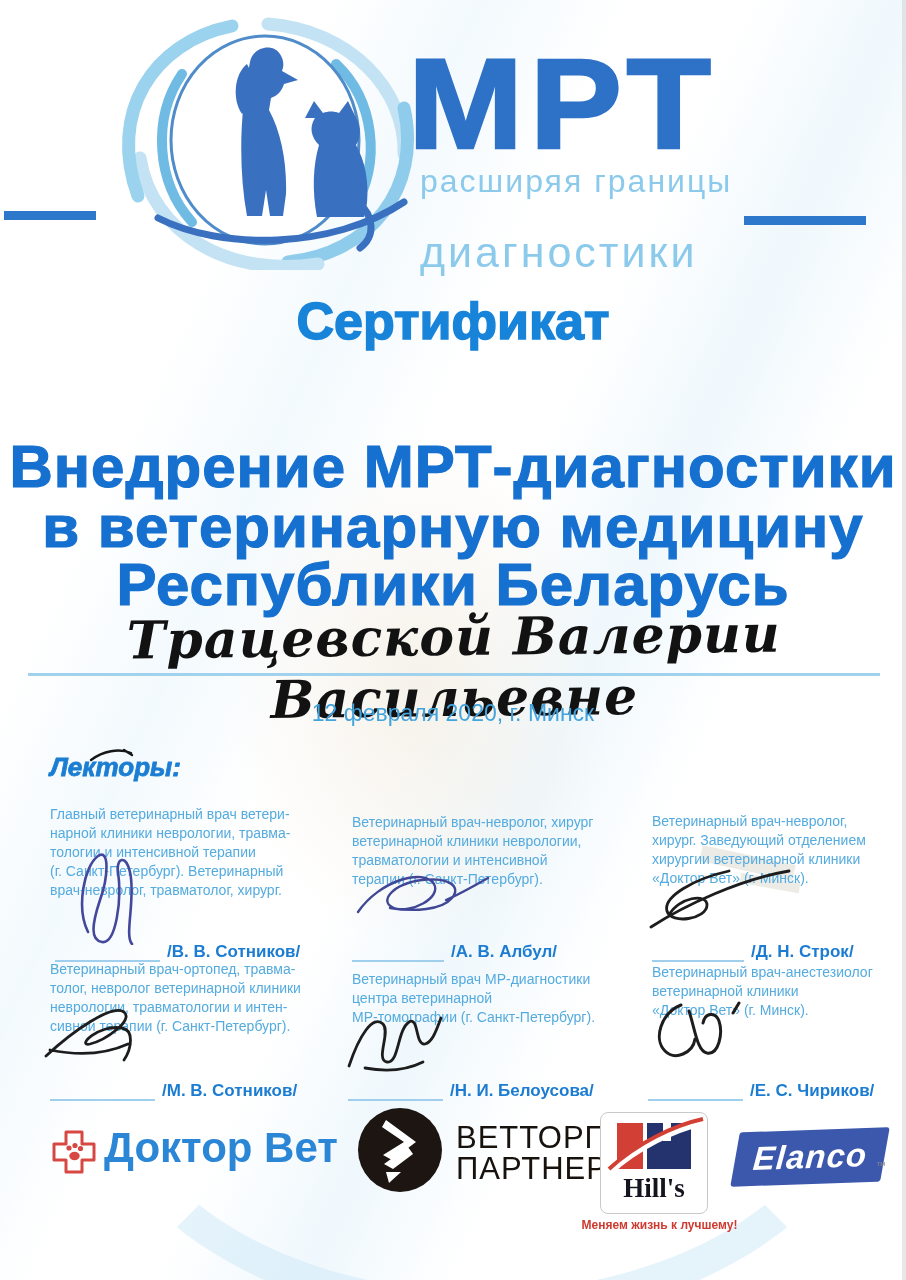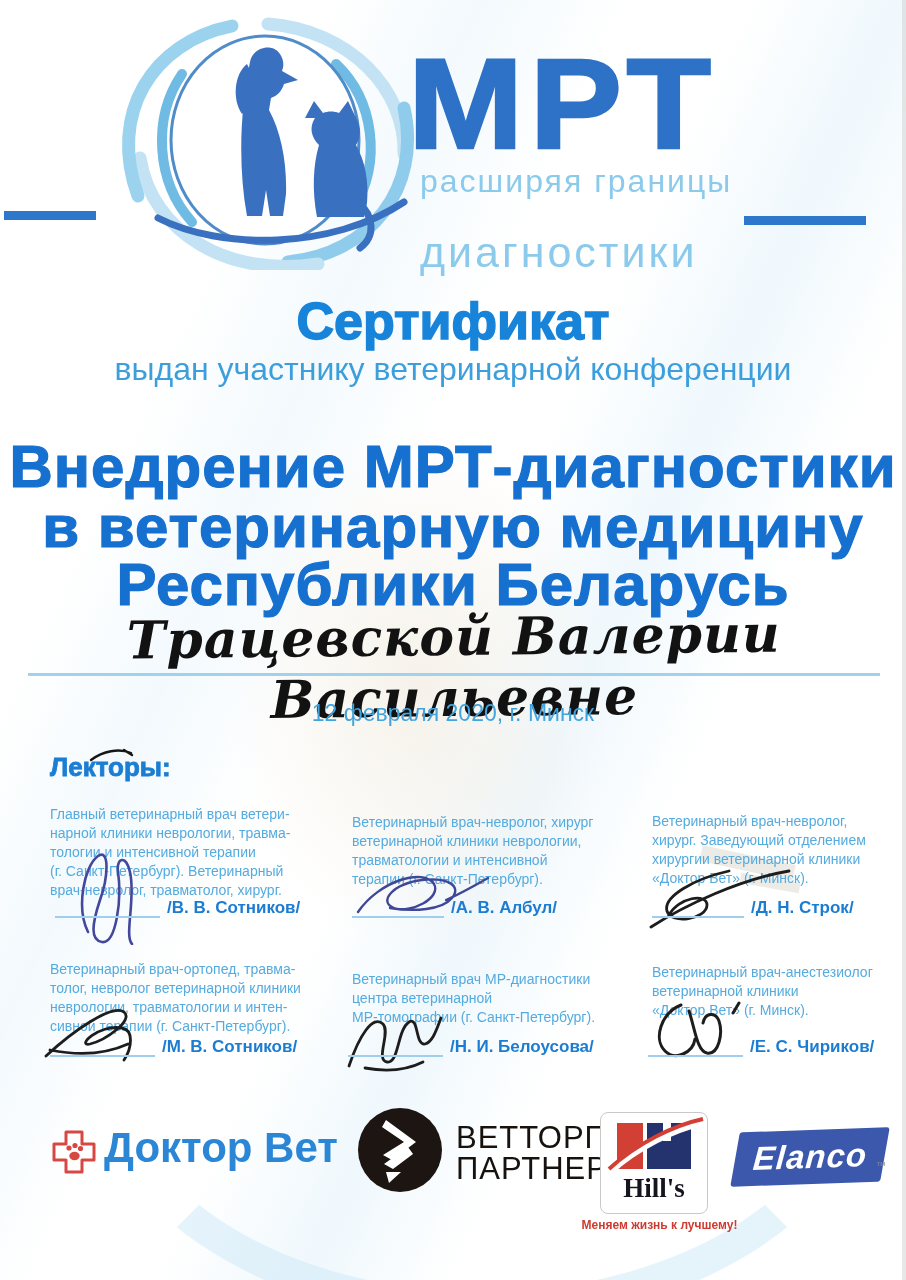--- a/index.html
+++ b/index.html
@@ -30,23 +30,23 @@
   .evt1{top:432px;} .evt2{top:492px;} .evt3{top:550px;}
 
   
   .script-name{left:28px;top:606px;width:852px;text-align:center;
        font-family:"DejaVu Serif", serif;font-style:italic;font-weight:bold;
        font-size:52px;color:#121212;transform:rotate(-0.6deg);letter-spacing:1px;}
   .name-line{left:28px;top:673px;width:852px;height:3px;background:#a0d2ee;}
   .date{top:700px;font-size:23px;color:#42a3dd;}
 
   
-  .lect-head{left:50px;top:752px;font-size:26px;font-weight:bold;color:#1b7ed3;-webkit-text-stroke:0.8px #1b7ed3;}
+  .lect-head{left:50px;top:752px;font-size:26px;font-weight:bold;color:#1b7ed3;font-style:italic;-webkit-text-stroke:0.8px #1b7ed3;}
   .bio{width:302px;font-size:14px;line-height:19px;color:#54abdf;white-space:pre-line;}
-  .sigcell{display:flex;align-items:flex-end;gap:7px;}
+  .sigcell{display:flex;align-items:flex-end;gap:7px;margin-top:44px;}
   .sigline{display:inline-block;border-bottom:2px solid #9fcfec;height:16px;}
   .signame{font-size:17px;font-weight:bold;color:#1b7cd2;white-space:nowrap;}
   .sigsvg{pointer-events:none;}
 
   
   .dv-text{left:104px;top:1124px;font-size:42px;font-weight:bold;color:#2b86d6;}
   .vt-text{left:456px;top:1122px;font-size:31px;font-weight:normal;color:#17120e;line-height:31px;letter-spacing:1px;white-space:pre-line;}
   .hills-box{left:600px;top:1112px;width:106px;height:100px;background:#fff;border:1px solid #c9c9c9;border-radius:8px;}
   .hills-tag{left:572px;top:1218px;width:175px;text-align:center;font-size:12px;font-weight:bold;color:#cf3a30;}
   .elanco{left:735px;top:1130px;width:150px;height:54px;background:#3c58ac;border-radius:3px;
@@ -92,21 +92,20 @@
     <path d="M58,206 C120,238 232,238 304,190" fill="none" stroke="#3a70c0" stroke-width="7" stroke-linecap="round"></path>
   </svg>
 
   <div class="abs mrt">МРТ</div>
   <div class="abs tag1">расширяя границы</div>
   <div class="abs tag2">диагностики</div>
   <div class="abs dash dash-l"></div>
   <div class="abs dash dash-r"></div>
 
   <div class="abs center cert-title">Сертификат</div>
-  <div class="abs center cert-sub">выдан участнику ветеринарной конференции</div>
 
   <div class="abs center evt evt1">Внедрение МРТ-диагностики</div>
   <div class="abs center evt evt2">в ветеринарную медицину</div>
   <div class="abs center evt evt3">Республики Беларусь</div>
 
   <div class="abs script-name">Трацевской Валерии Васильевне</div>
   <div class="abs name-line"></div>
   <div class="abs center date">12 февраля 2020, г. Минск</div>
 
   <div class="abs lect-head">Лекторы:</div>

